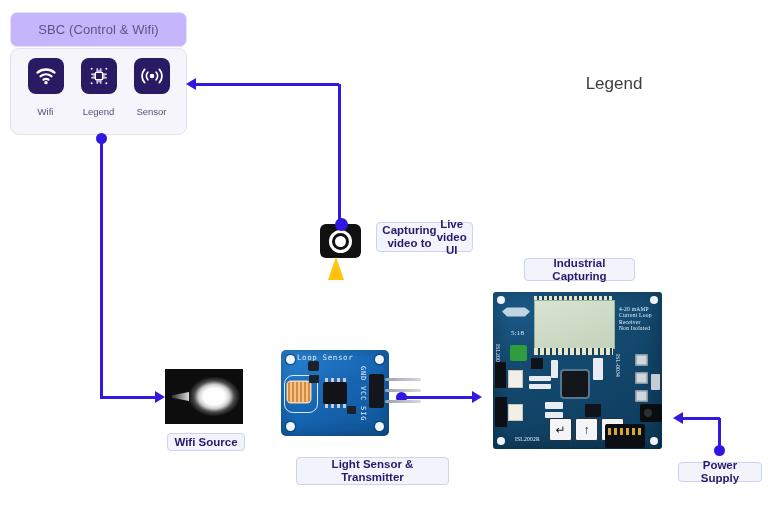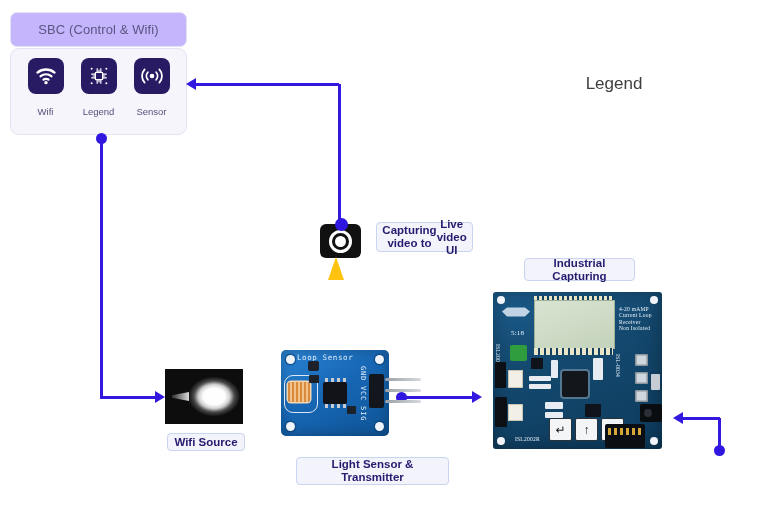--- a/index.html
+++ b/index.html
@@ -510,14 +510,17 @@
     </div>
 
     <div class="prog-conn"></div>
     <div class="prog-pins"></div>
     <div class="silk" style="left:114px; top:126px;">PROG</div>
 
     <div class="usb"></div>
     <div class="dcjack"></div>
   </div>
 
+  <div class="abs callout" style="left:678px; top:462px; width:84px; height:20px;">
+    <span>Power Supply</span>
+  </div>
 
 </div>
 
 </body></html>

